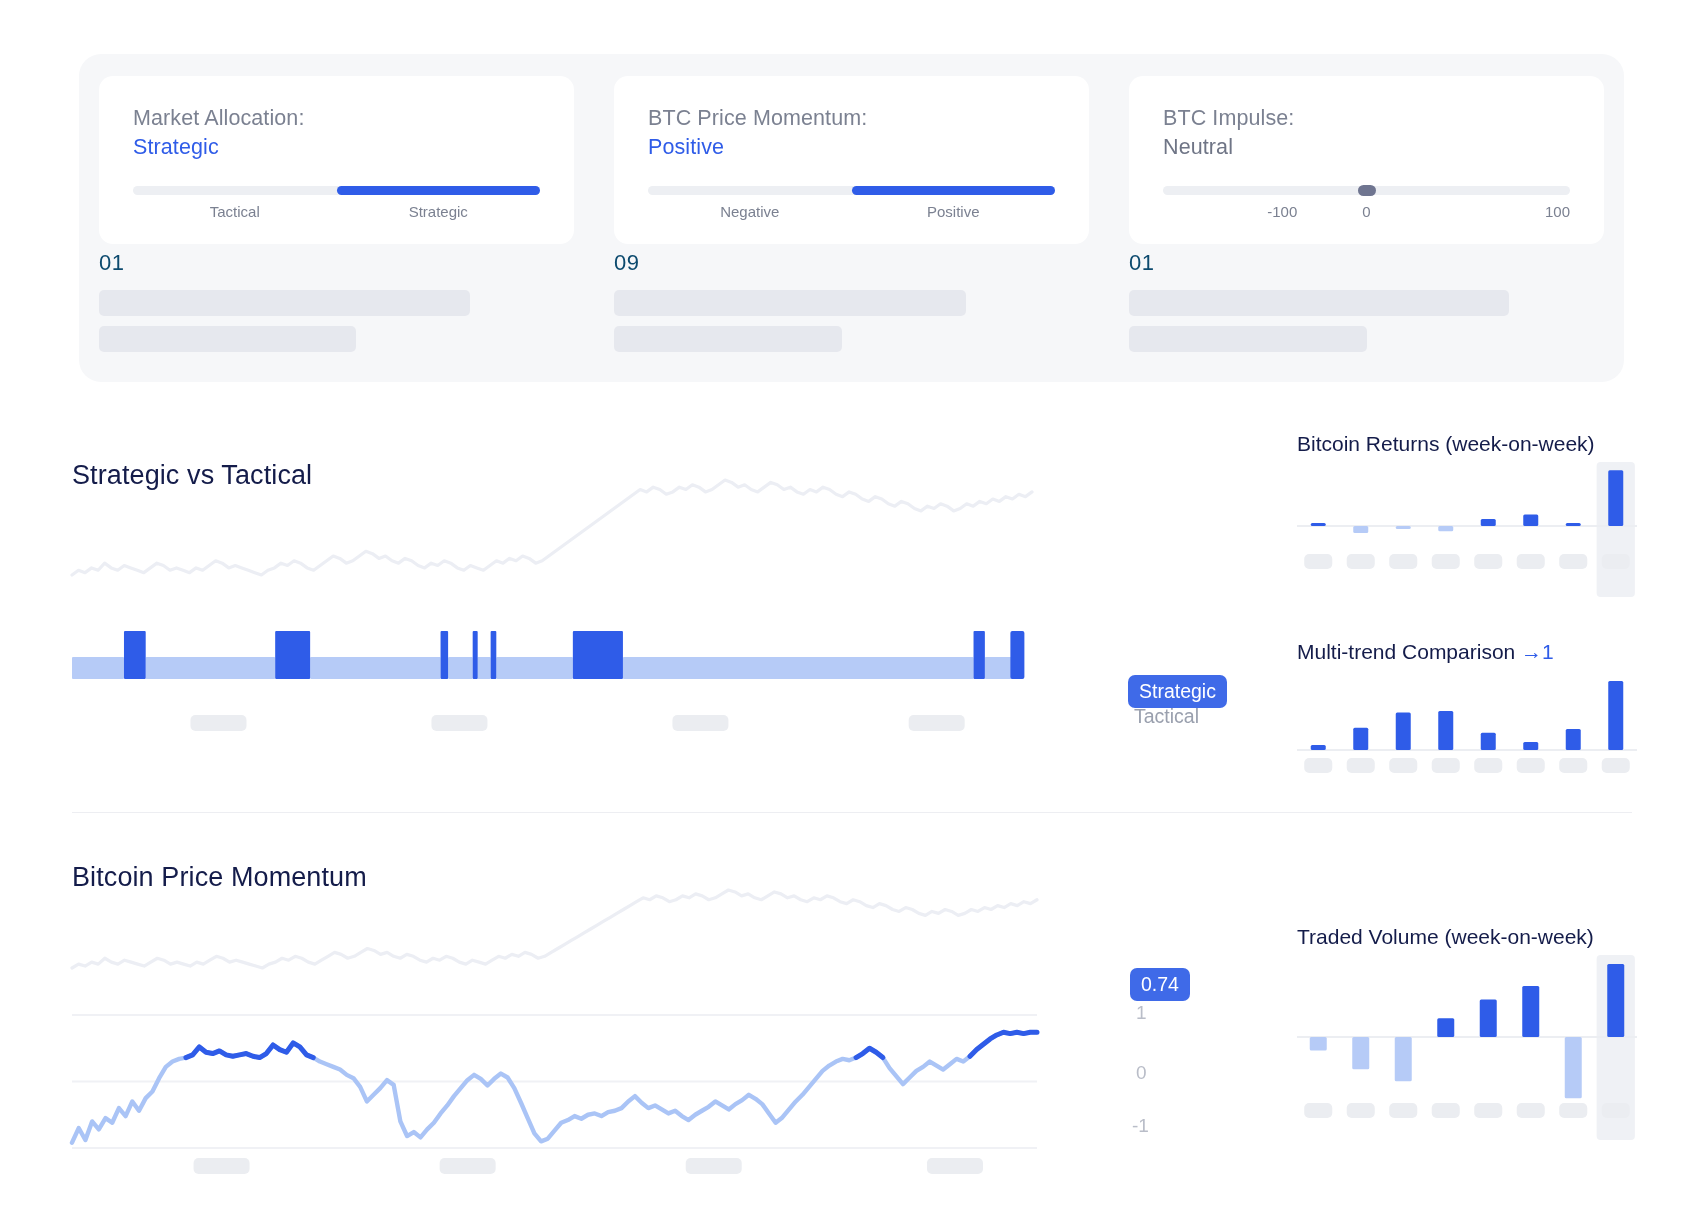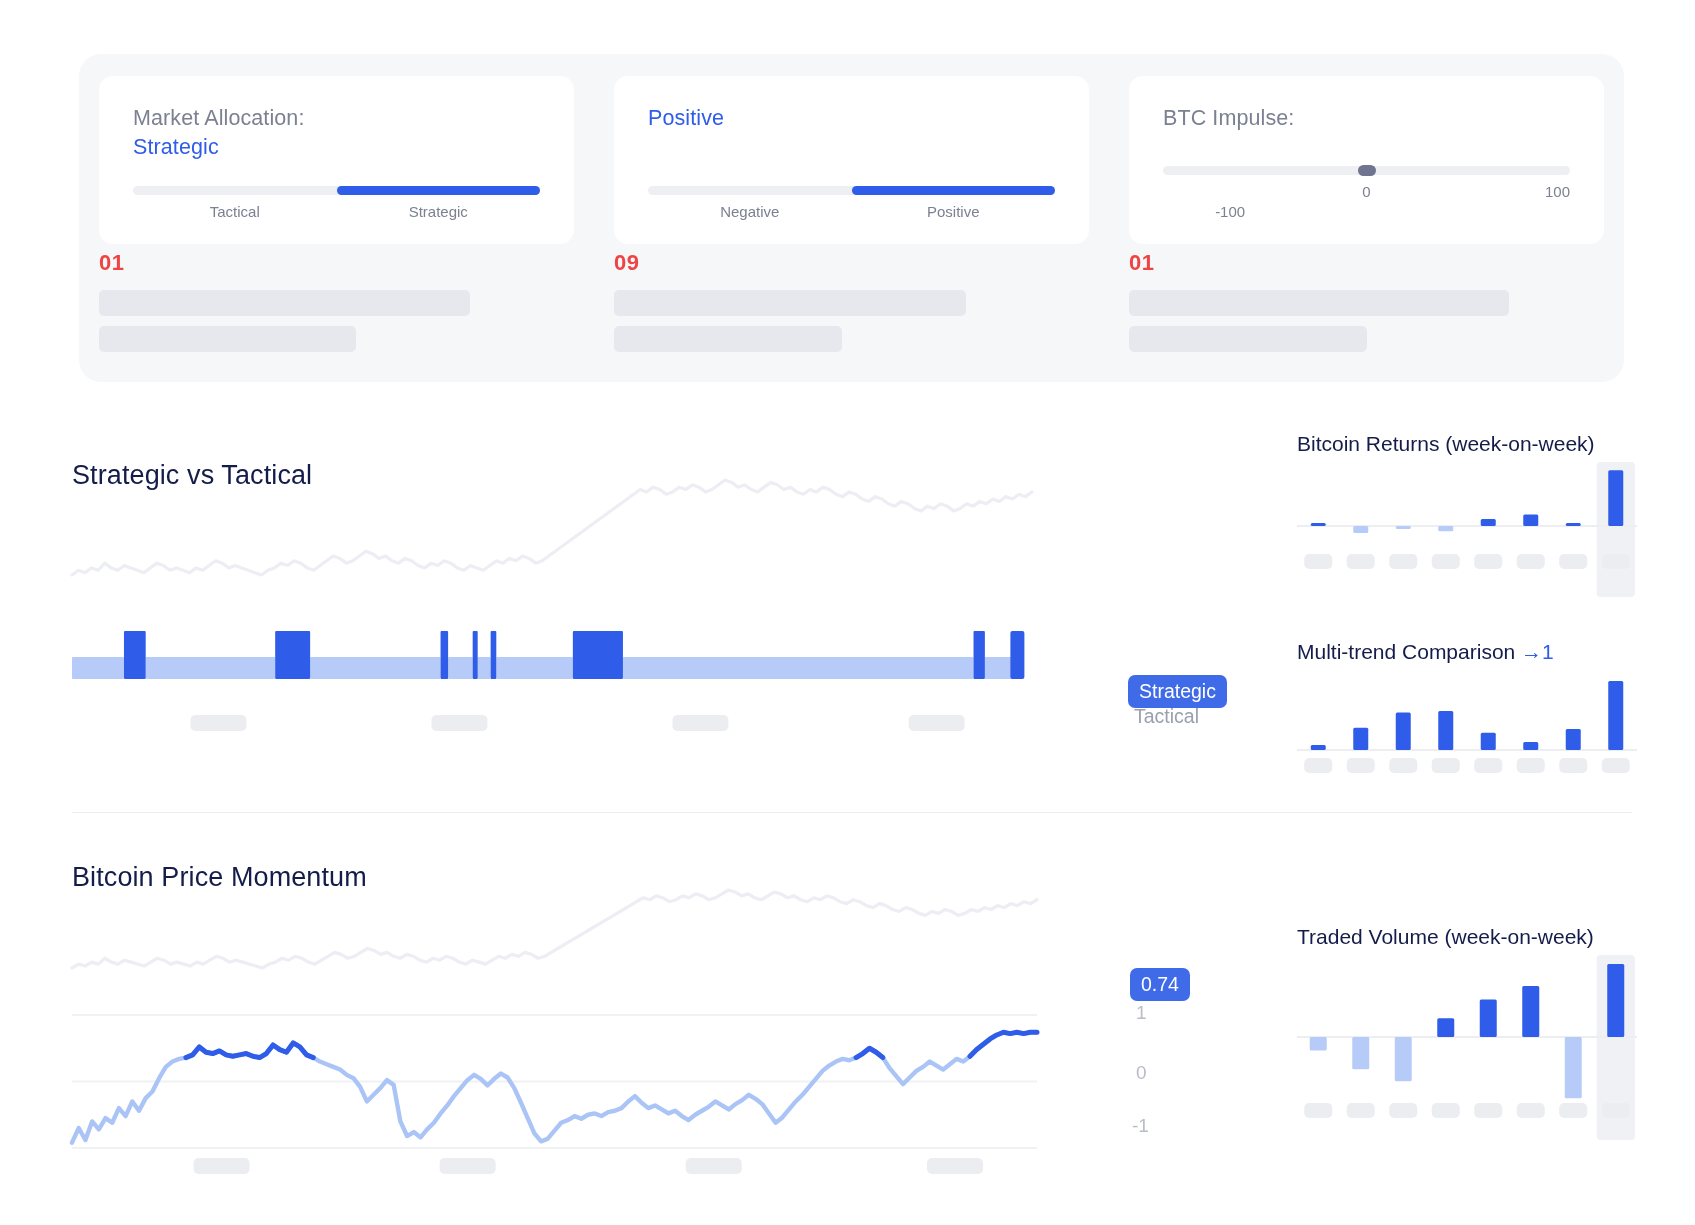--- a/index.html
+++ b/index.html
@@ -49,32 +49,32 @@
   }
   .gauge-thumb {
     position: absolute; top: -1px; width: 18px; height: 11px;
     background: #6f7590; border-radius: 6px;
   }
   .gauge-labels {
     display: flex; justify-content: space-between;
     margin-top: 8px; font-size: 15px; color: #7b8191;
   }
   .gauge-labels.halves > span { width: 50%; text-align: center; }
-  .gauge-labels.scale > span:nth-child(1) { text-align: center; width: 33%; margin-top: 20px; }
+  .gauge-labels.scale > span:nth-child(1) { text-align: right; width: 33%; }
   .gauge-labels.scale > span:nth-child(2) { text-align: center; width: 34%; }
   .gauge-labels.scale > span:nth-child(3) { text-align: right; width: 33%; }
 
   .steps-row {
     position: absolute; left: 20px; top: 196px;
     width: 1505px; display: flex; gap: 40px;
   }
   .step-col { flex: 1 1 0; }
   .step-num {
-    font-size: 22px; color: #ef4444; letter-spacing: .4px;
-    margin-bottom: 14px; font-weight: 700;
+    font-size: 22px; color: #0c4a6e; letter-spacing: .4px;
+    margin-bottom: 14px; font-weight: 400;
   }
   .skeleton { background: #e6e8ee; border-radius: 5px; height: 26px; margin-bottom: 10px; }
 
   
   .section-title {
     position: absolute; font-size: 27px; color: #141c4a;
     font-weight: 400; letter-spacing: .1px;
   }
   .divider {
     position: absolute; left: 72px; top: 812px;
@@ -121,34 +121,36 @@
             <div class="gauge-fill" style="left:50%;width:50%;"></div>
           </div>
           <div class="gauge-labels halves">
             <span>Tactical</span>
             <span>Strategic</span>
           </div>
         </div>
       </div>
 
       <div class="metric-card">
+        <div class="metric-title">BTC Price Momentum:</div>
         <div class="metric-value">Positive</div>
         <div class="gauge-wrap">
           <div class="gauge-track">
             <div class="gauge-fill" style="left:50%;width:50%;"></div>
           </div>
           <div class="gauge-labels halves">
             <span>Negative</span>
             <span>Positive</span>
           </div>
         </div>
       </div>
 
       <div class="metric-card">
         <div class="metric-title">BTC Impulse:</div>
+        <div class="metric-value neutral">Neutral</div>
         <div class="gauge-wrap">
           <div class="gauge-track">
             <div class="gauge-thumb" style="left:calc(50% - 9px);"></div>
           </div>
           <div class="gauge-labels scale">
             <span>-100</span>
             <span>0</span>
             <span>100</span>
           </div>
         </div>

